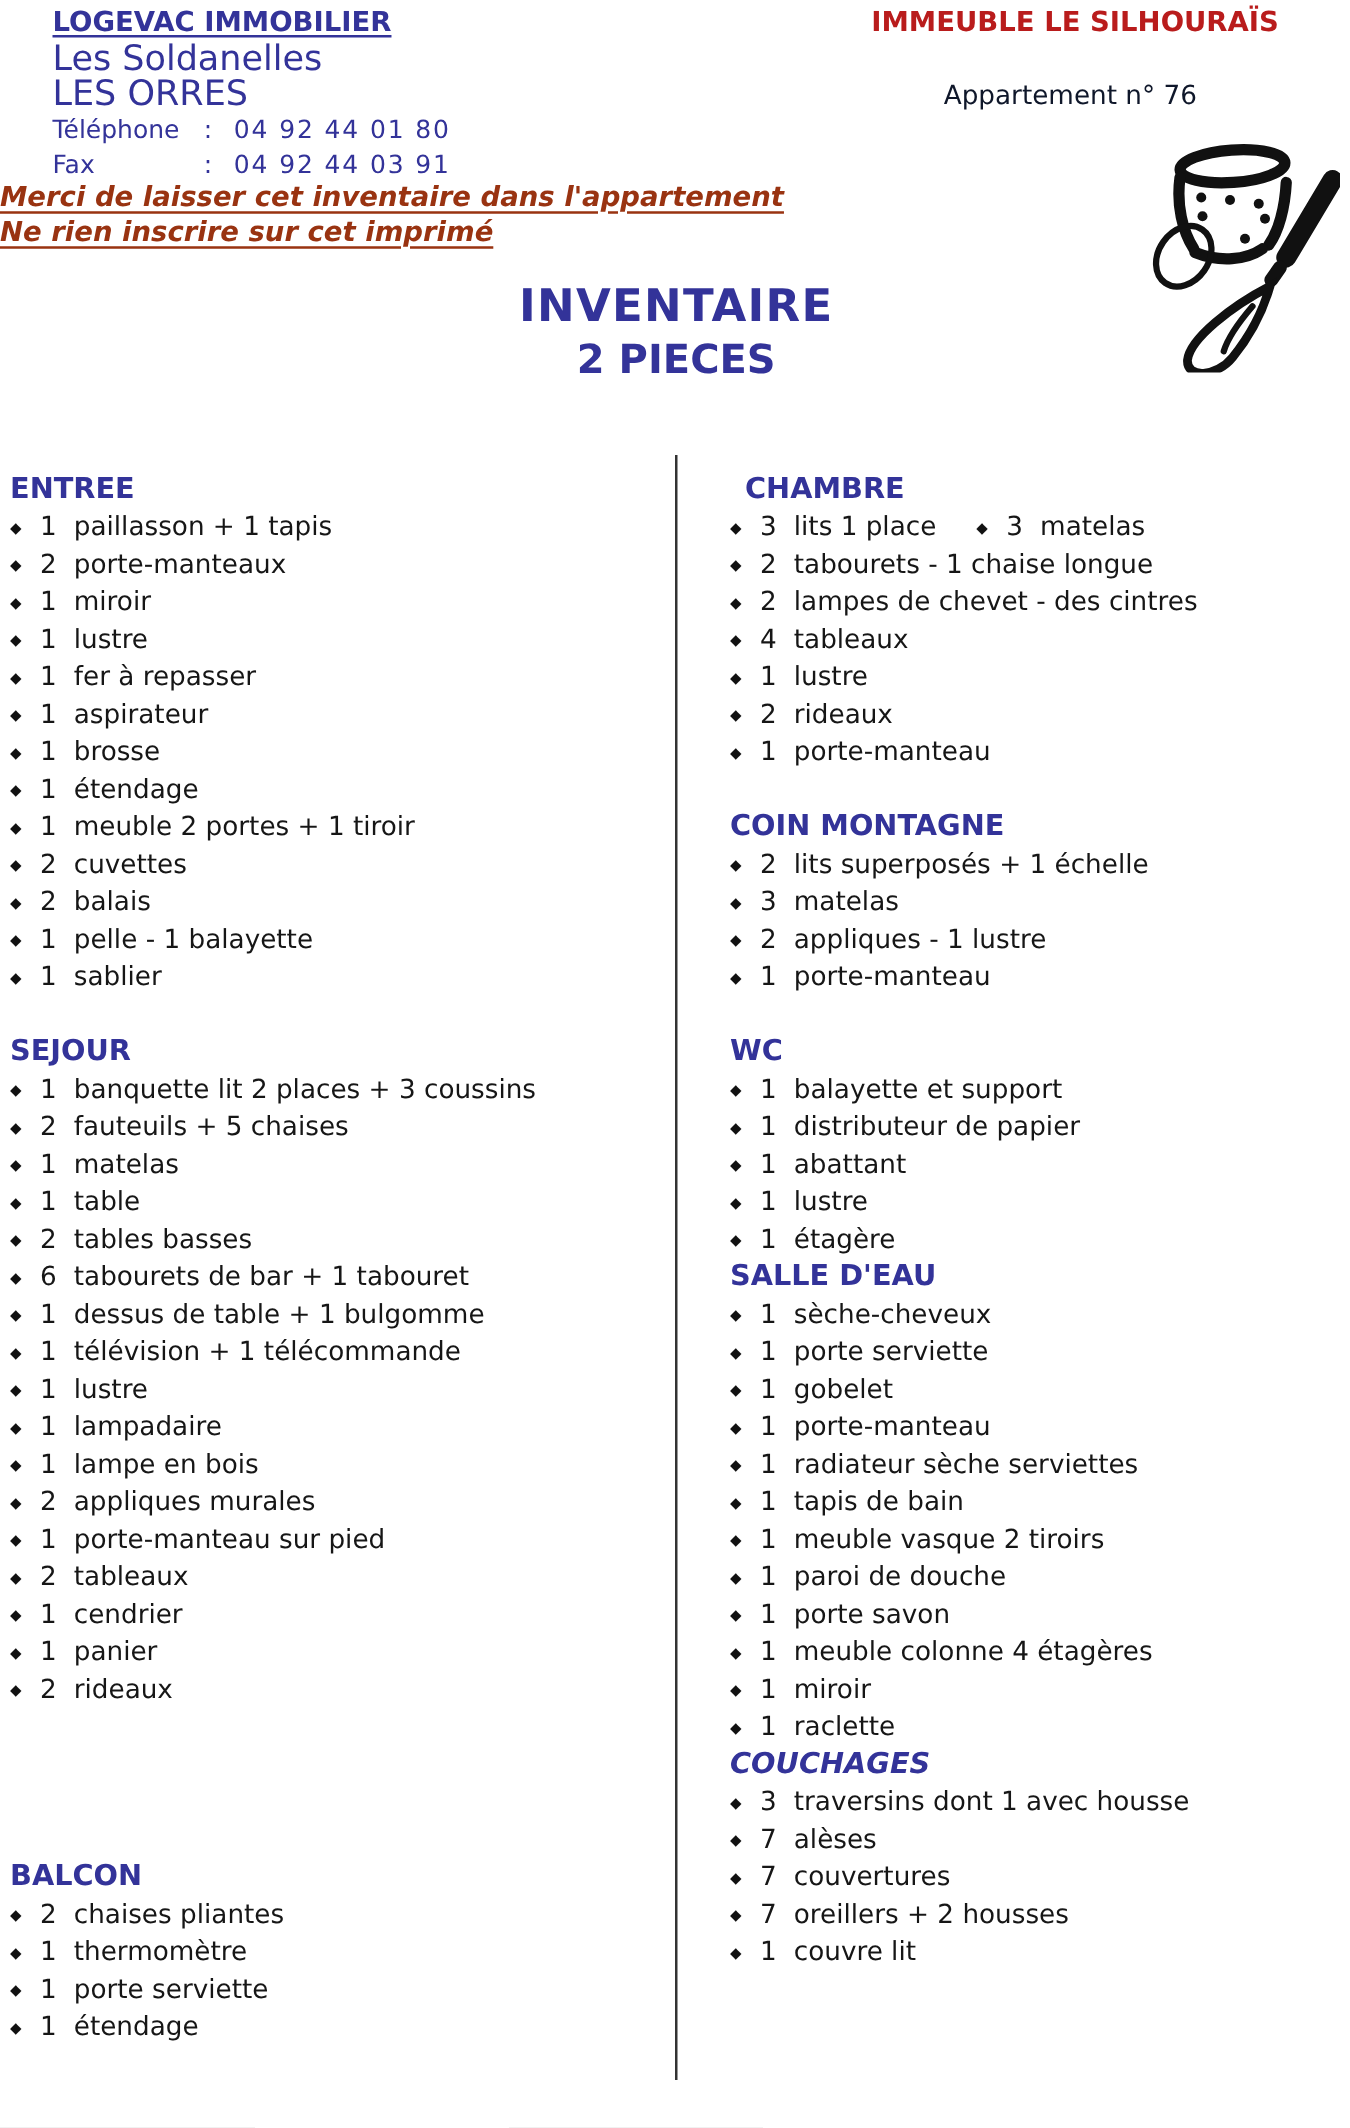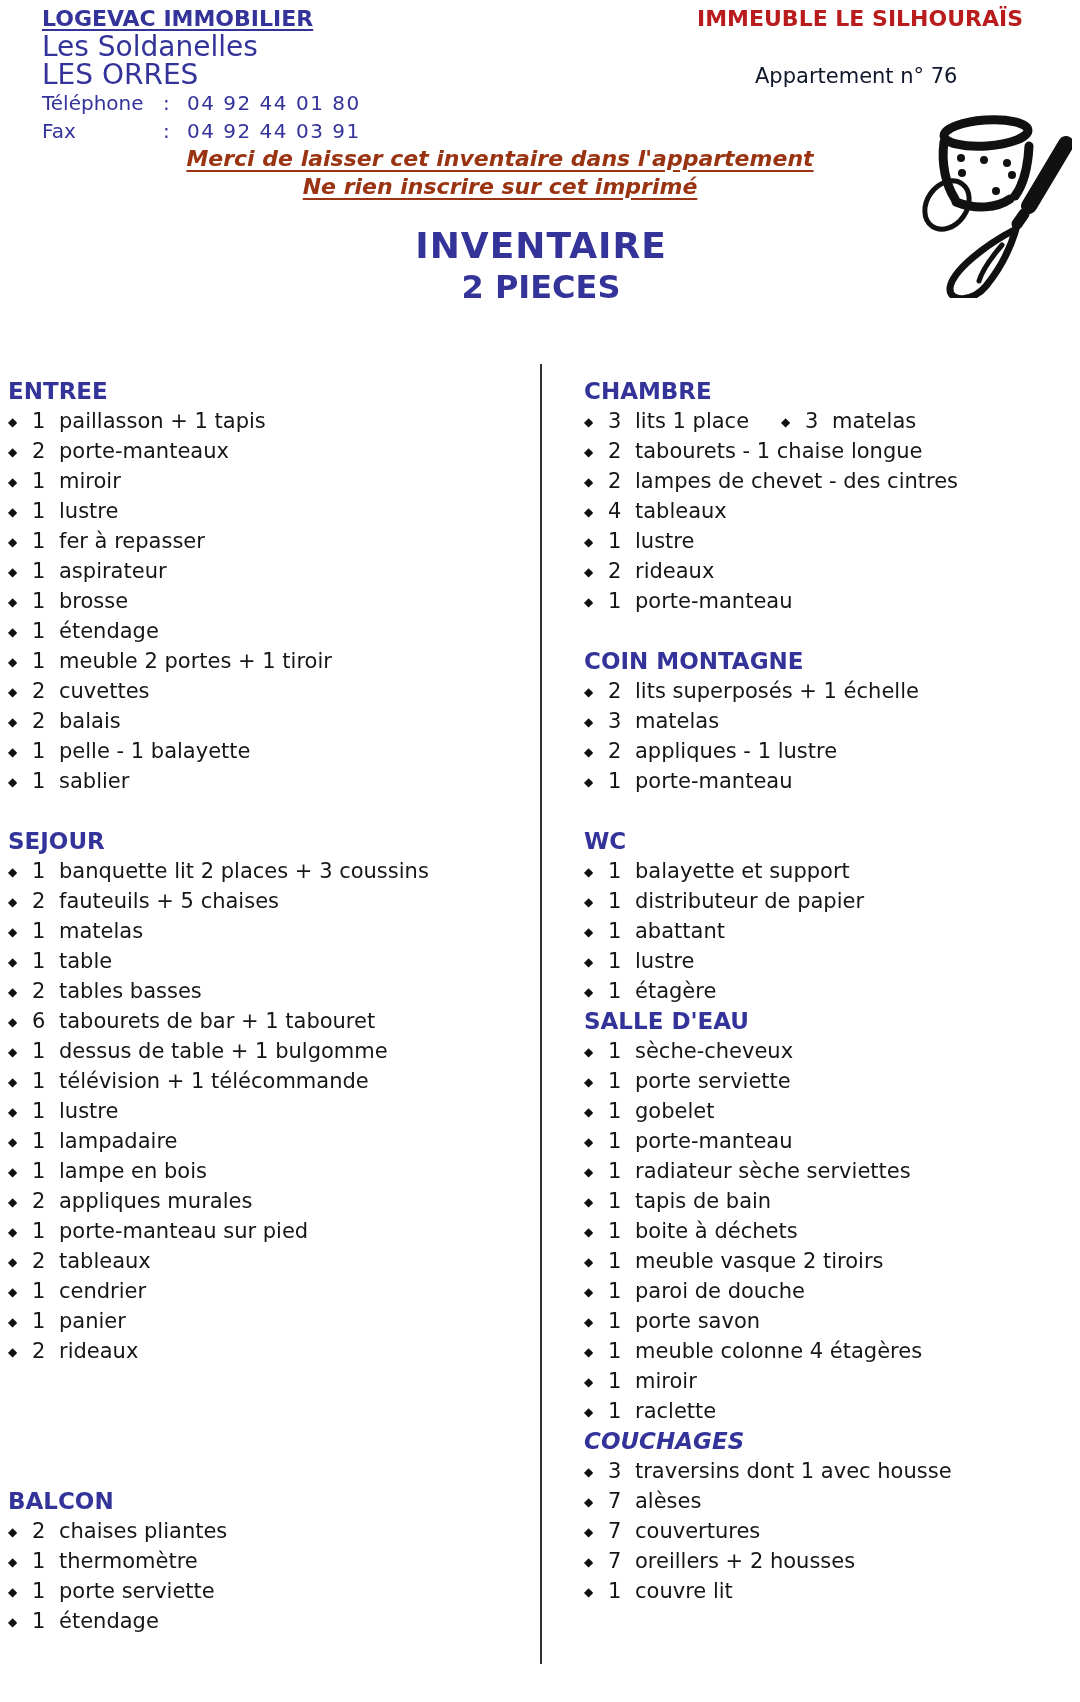--- a/index.html
+++ b/index.html
@@ -52,21 +52,20 @@
     font-size: 21px;
     line-height: 28px;
     color: #0f172a;
     white-space: nowrap;
   }
   .notice {
     position: absolute;
     left: 0;
     top: 145px;
     width: 1000px;
-    text-align: center;
     color: #993311;
     font-size: 22px;
     font-weight: bold;
     font-style: italic;
     line-height: 28px;
   }
   .notice div {
     display: inline-block;
     text-decoration: underline;
     text-decoration-thickness: 2px;
@@ -219,21 +218,21 @@
       <div class="line"><span class="bullet">◆</span><span class="qty">1</span><span class="txt">cendrier</span></div>
       <div class="line"><span class="bullet">◆</span><span class="qty">1</span><span class="txt">panier</span></div>
       <div class="line"><span class="bullet">◆</span><span class="qty">2</span><span class="txt">rideaux</span></div>
       <div class="sec-title" style="margin-top: 120px;">BALCON</div>
       <div class="line"><span class="bullet">◆</span><span class="qty">2</span><span class="txt">chaises pliantes</span></div>
       <div class="line"><span class="bullet">◆</span><span class="qty">1</span><span class="txt">thermomètre</span></div>
       <div class="line"><span class="bullet">◆</span><span class="qty">1</span><span class="txt">porte serviette</span></div>
       <div class="line"><span class="bullet">◆</span><span class="qty">1</span><span class="txt">étendage</span></div>
     </div>
   <div class="col" id="col-right">
-      <div class="sec-title" style="margin-top: 0px;">CHAMBRE</div>
+      <div class="sec-title" style="margin-top: 0px; margin-left: 12px;">CHAMBRE</div>
       <div class="line"><span class="bullet">◆</span><span class="qty">3</span><span class="txt">lits 1 place</span><span class="bullet second">◆</span><span class="qty">3</span><span class="txt">matelas</span></div>
       <div class="line"><span class="bullet">◆</span><span class="qty">2</span><span class="txt">tabourets - 1 chaise longue</span></div>
       <div class="line"><span class="bullet">◆</span><span class="qty">2</span><span class="txt">lampes de chevet - des cintres</span></div>
       <div class="line"><span class="bullet">◆</span><span class="qty">4</span><span class="txt">tableaux</span></div>
       <div class="line"><span class="bullet">◆</span><span class="qty">1</span><span class="txt">lustre</span></div>
       <div class="line"><span class="bullet">◆</span><span class="qty">2</span><span class="txt">rideaux</span></div>
       <div class="line"><span class="bullet">◆</span><span class="qty">1</span><span class="txt">porte-manteau</span></div>
       <div class="sec-title" style="margin-top: 30px;">COIN MONTAGNE</div>
       <div class="line"><span class="bullet">◆</span><span class="qty">2</span><span class="txt">lits superposés + 1 échelle</span></div>
       <div class="line"><span class="bullet">◆</span><span class="qty">3</span><span class="txt">matelas</span></div>
@@ -245,21 +244,20 @@
       <div class="line"><span class="bullet">◆</span><span class="qty">1</span><span class="txt">abattant</span></div>
       <div class="line"><span class="bullet">◆</span><span class="qty">1</span><span class="txt">lustre</span></div>
       <div class="line"><span class="bullet">◆</span><span class="qty">1</span><span class="txt">étagère</span></div>
       <div class="sec-title" style="margin-top: 0px;">SALLE D'EAU</div>
       <div class="line"><span class="bullet">◆</span><span class="qty">1</span><span class="txt">sèche-cheveux</span></div>
       <div class="line"><span class="bullet">◆</span><span class="qty">1</span><span class="txt">porte serviette</span></div>
       <div class="line"><span class="bullet">◆</span><span class="qty">1</span><span class="txt">gobelet</span></div>
       <div class="line"><span class="bullet">◆</span><span class="qty">1</span><span class="txt">porte-manteau</span></div>
       <div class="line"><span class="bullet">◆</span><span class="qty">1</span><span class="txt">radiateur sèche serviettes</span></div>
       <div class="line"><span class="bullet">◆</span><span class="qty">1</span><span class="txt">tapis de bain</span></div>
-      <div class="line"><span class="bullet">◆</span><span class="qty">1</span><span class="txt">boite à déchets</span></div>
       <div class="line"><span class="bullet">◆</span><span class="qty">1</span><span class="txt">meuble vasque 2 tiroirs</span></div>
       <div class="line"><span class="bullet">◆</span><span class="qty">1</span><span class="txt">paroi de douche</span></div>
       <div class="line"><span class="bullet">◆</span><span class="qty">1</span><span class="txt">porte savon</span></div>
       <div class="line"><span class="bullet">◆</span><span class="qty">1</span><span class="txt">meuble colonne 4 étagères</span></div>
       <div class="line"><span class="bullet">◆</span><span class="qty">1</span><span class="txt">miroir</span></div>
       <div class="line"><span class="bullet">◆</span><span class="qty">1</span><span class="txt">raclette</span></div>
       <div class="sec-title italic" style="margin-top: 0px;">COUCHAGES</div>
       <div class="line"><span class="bullet">◆</span><span class="qty">3</span><span class="txt">traversins dont 1 avec housse</span></div>
       <div class="line"><span class="bullet">◆</span><span class="qty">7</span><span class="txt">alèses</span></div>
       <div class="line"><span class="bullet">◆</span><span class="qty">7</span><span class="txt">couvertures</span></div>

